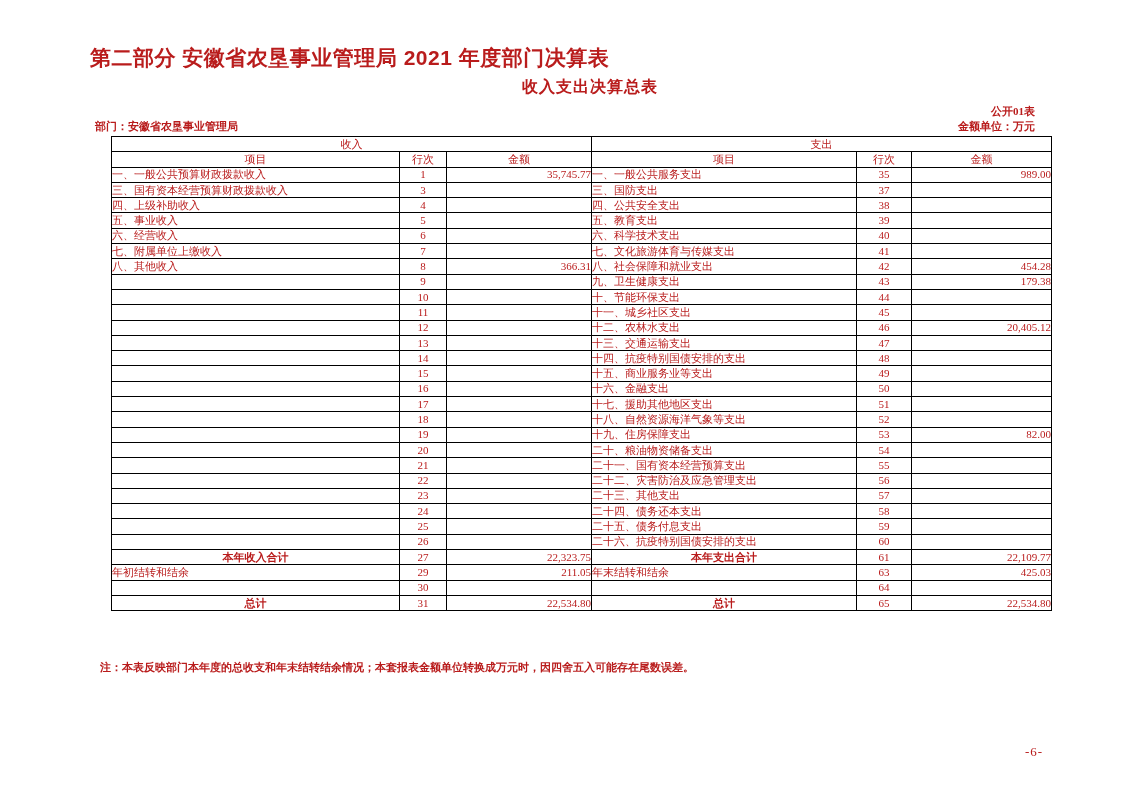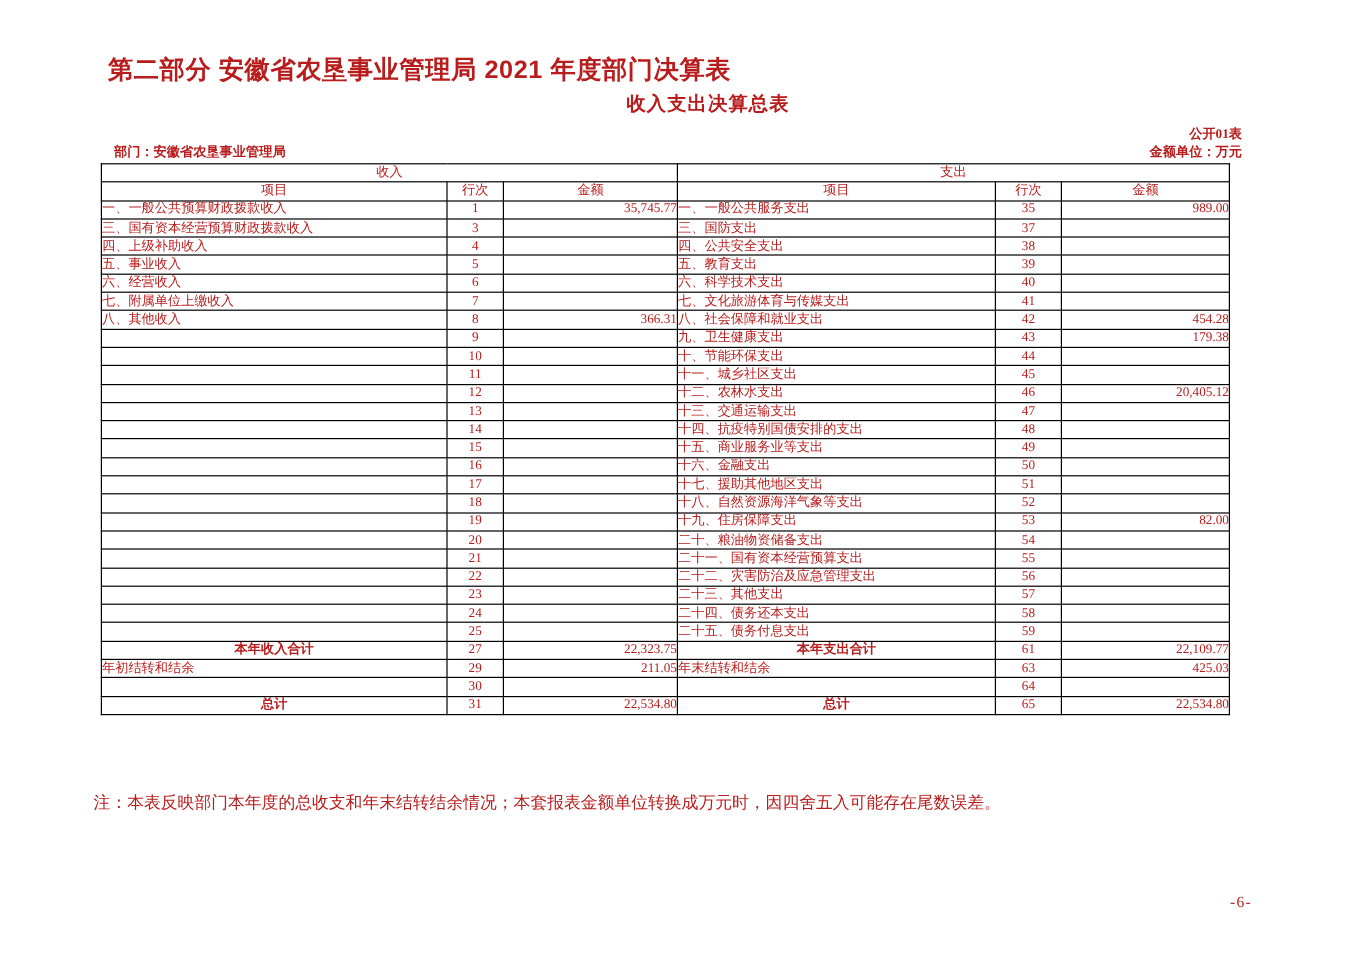--- a/index.html
+++ b/index.html
@@ -47,21 +47,21 @@
     left: 95px;
     top: 119px;
     width: 940px;
     display: flex;
     justify-content: space-between;
     font-size: 11px;
     font-weight: bold;
   }
   table.main {
     position: absolute;
-    left: 84px;
+    left: 111px;
     top: 136px;
     width: 940px;
     border-collapse: collapse;
     table-layout: fixed;
     border-radius: 28px;
   }
   table.main td {
     border: 1px solid #000;
     font-size: 11px;
     height: 14.3px;
@@ -75,25 +75,26 @@
   td.num  { text-align: center; }
   td.amt  { text-align: right; padding-right: 4px; }
   td.total {
     text-align: center;
     font-weight: bold;
     font-size: 12px;
     font-family: "Liberation Sans", "DejaVu Sans", sans-serif;
   }
   .note {
     position: absolute;
-    left: 78px;
+    left: 100px;
     top: 660px;
     width: 960px;
-    font-size: 14px;
+    font-size: 11px;
     white-space: nowrap;
+    font-weight: bold;
   }
   .pageno {
     position: absolute;
     left: 1025px;
     top: 744px;
     font-size: 13px;
     letter-spacing: 1px;
   }
 </style>
 </head>
@@ -320,20 +321,28 @@
   </tr>
         <tr>
     <td class="item"></td>
     <td class="num">25</td>
     <td class="amt"></td>
     <td class="item">二十五、债务付息支出</td>
     <td class="num">59</td>
     <td class="amt"></td>
   </tr>
         <tr>
+    <td class="item"></td>
+    <td class="num">26</td>
+    <td class="amt"></td>
+    <td class="item">二十六、抗疫特别国债安排的支出</td>
+    <td class="num">60</td>
+    <td class="amt"></td>
+  </tr>
+        <tr>
     <td class="item total">本年收入合计</td>
     <td class="num">27</td>
     <td class="amt">22,323.75</td>
     <td class="item total">本年支出合计</td>
     <td class="num">61</td>
     <td class="amt">22,109.77</td>
   </tr>
         <tr>
     <td class="item">年初结转和结余</td>
     <td class="num">29</td>

